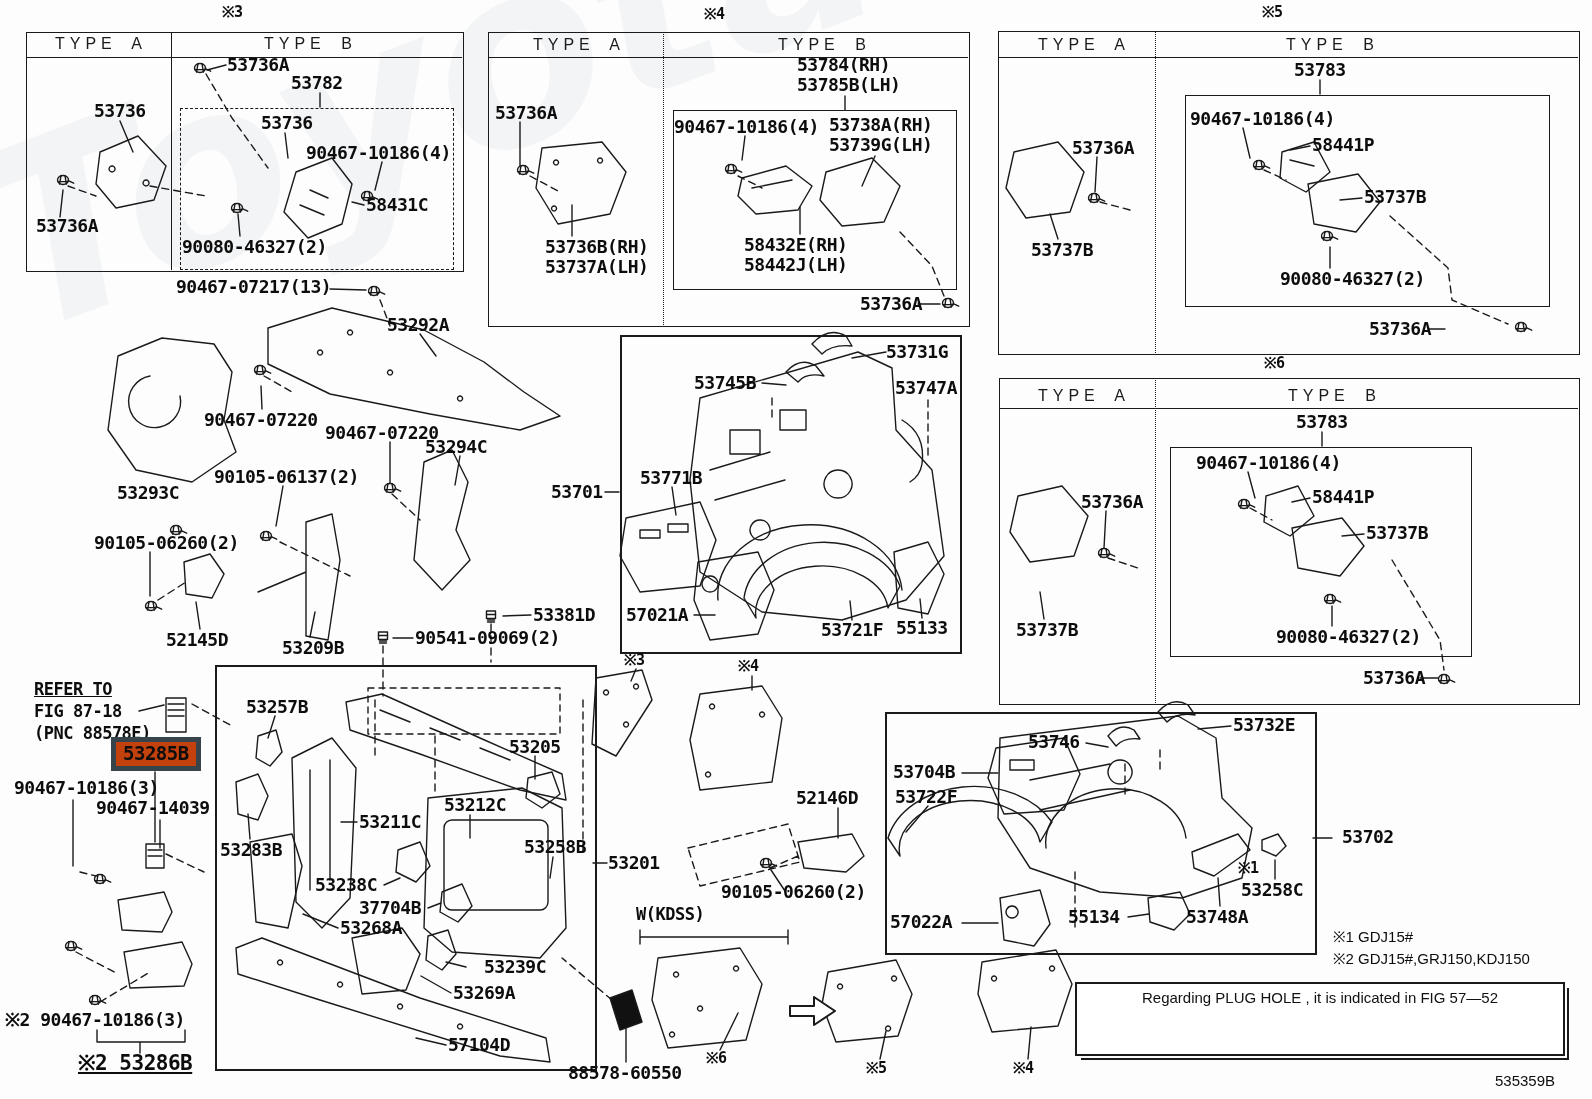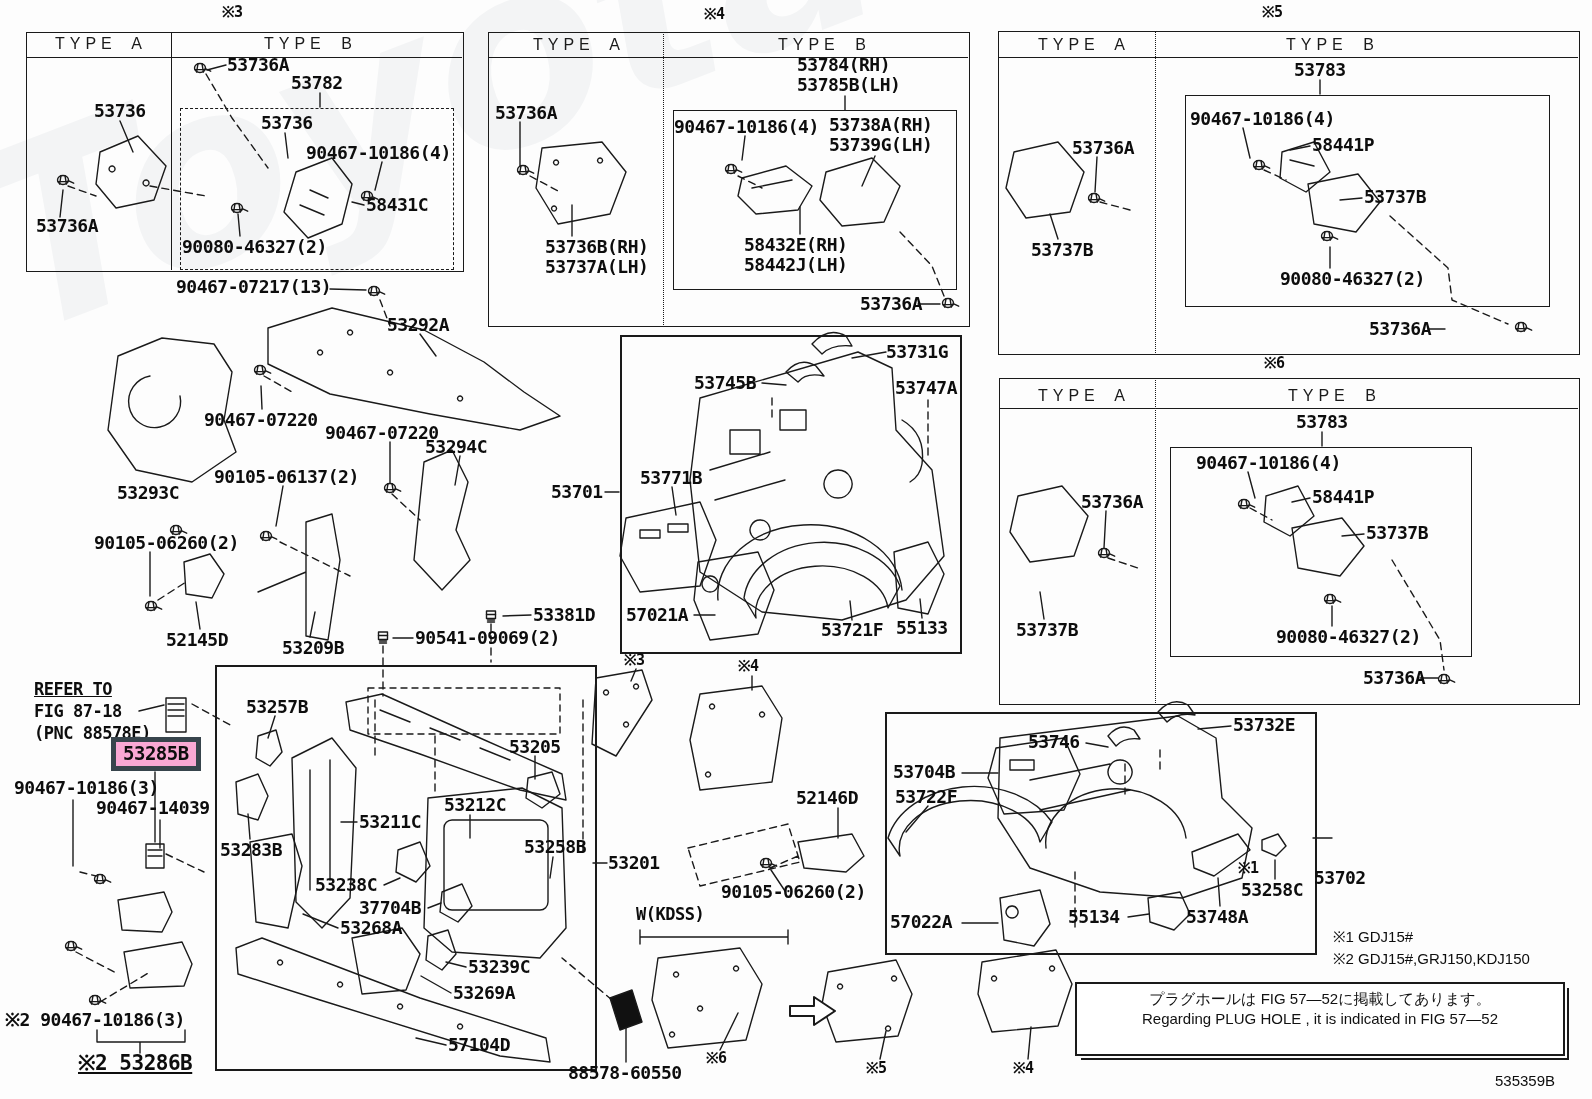--- a/index.html
+++ b/index.html
@@ -18,21 +18,21 @@
   .inner.dot{border-style:dashed;}
   .hdr{position:absolute;z-index:6;font-family:"Liberation Sans",sans-serif;font-size:16px;
        letter-spacing:5px;word-spacing:6px;color:#1a1a1a;white-space:nowrap;}
   #labels{position:absolute;left:0;top:0;width:100%;height:100%;z-index:7;}
   .pl{position:absolute;font:bold 18px/1.05 "DejaVu Sans Mono",monospace;letter-spacing:-0.5px;
       white-space:nowrap;color:#0d0d0d;}
   .pl.sym{font-size:15px;font-weight:bold;}
   .pl.fn{font-family:"Liberation Sans",sans-serif;font-weight:normal;font-size:15px;letter-spacing:0;}
   .pl.s17{font-size:17px;}
   .pl.b21{font-size:21px;}
-  .pl.hl{border:5px solid #37444c;background:#f9a8d4;padding:2px 7px;font-size:19px;z-index:8;}
+  .pl.hl{border:5px solid #37444c;background:#c2410c;padding:2px 7px;font-size:19px;z-index:8;}
   #notebox{position:absolute;left:1075px;top:982px;width:490px;height:74px;border:2px solid #1a1a1a;
            background:#fff;z-index:6;text-align:center;padding-top:4px;box-sizing:border-box;}
   #notebox::after{content:"";position:absolute;left:4px;top:4px;width:100%;height:100%;
            border-right:2px solid #1a1a1a;border-bottom:2px solid #1a1a1a;z-index:-1;}
   #notebox .l1{font:15px/1.4 "Liberation Sans",sans-serif;}
   #notebox .l2{font:15px/1.35 "Liberation Sans",sans-serif;}
   #notebox .l3{font:bold 18px/1.3 "DejaVu Sans Mono",monospace;letter-spacing:-0.5px;}
 </style>
 </head>
 <body>
@@ -207,21 +207,20 @@
   <div class="hdr" style="left:1038px;top:36px;">TYPE A</div>
   <div class="hdr" style="left:1286px;top:36px;">TYPE B</div>
   <div class="hdr" style="left:1038px;top:387px;">TYPE A</div>
   <div class="hdr" style="left:1288px;top:387px;">TYPE B</div>
 
   <div class="box" style="left:620px;top:335px;width:338px;height:315px;border-width:2.5px;"></div>
   <div class="box" style="left:215px;top:665px;width:378px;height:402px;border-width:2.5px;"></div>
   <div class="box" style="left:885px;top:712px;width:428px;height:239px;border-width:2.5px;"></div>
 
   <div id="notebox">
-    <div class="l1">プラグホールは FIG  57—52に掲載してあります。</div>
     <div class="l2">Regarding  PLUG  HOLE , it is indicated in  FIG  57—52</div>
   </div>
 
   <div id="labels">
       <div class="pl sym" style="left: 222px; top: 5px;">※3</div>
       <div class="pl sym" style="left: 704px; top: 7px;">※4</div>
       <div class="pl sym" style="left: 1262px; top: 5px;">※5</div>
       <div class="pl sym" style="left: 1264px; top: 356px;">※6</div>
       <div class="pl" style="left: 227px; top: 56px;">53736A</div>
       <div class="pl" style="left: 291px; top: 74px;">53782</div>
@@ -286,21 +285,21 @@
       <div class="pl" style="left: 96px; top: 799px;">90467-14039</div>
       <div class="pl" style="left: 246px; top: 698px;">53257B</div>
       <div class="pl" style="left: 220px; top: 841px;">53283B</div>
       <div class="pl" style="left: 509px; top: 738px;">53205</div>
       <div class="pl" style="left: 444px; top: 796px;">53212C</div>
       <div class="pl" style="left: 359px; top: 813px;">53211C</div>
       <div class="pl" style="left: 524px; top: 838px;">53258B</div>
       <div class="pl" style="left: 315px; top: 876px;">53238C</div>
       <div class="pl" style="left: 359px; top: 899px;">37704B</div>
       <div class="pl" style="left: 340px; top: 919px;">53268A</div>
-      <div class="pl" style="left: 468px; top: 958px; text-align: right;">53239C</div>
+      <div class="pl" style="left: 484px; top: 958px; text-align: right;">53239C</div>
       <div class="pl" style="left: 453px; top: 984px;">53269A</div>
       <div class="pl" style="left: 448px; top: 1036px;">57104D</div>
       <div class="pl" style="left: 608px; top: 854px;">53201</div>
       <div class="pl" style="left: 5px; top: 1011px;">※2 90467-10186(3)</div>
       <div class="pl b21" style="left: 78px; top: 1052px; text-decoration: underline;">※2 53286B</div>
       <div class="pl sym" style="left: 624px; top: 653px;">※3</div>
       <div class="pl sym" style="left: 738px; top: 659px;">※4</div>
       <div class="pl" style="left: 796px; top: 789px;">52146D</div>
       <div class="pl" style="left: 721px; top: 883px;">90105-06260(2)</div>
       <div class="pl s17" style="left: 636px; top: 906px;">W(KDSS)</div>
@@ -310,18 +309,18 @@
       <div class="pl sym" style="left: 1013px; top: 1061px;">※4</div>
       <div class="pl" style="left: 1233px; top: 716px;">53732E</div>
       <div class="pl" style="left: 1028px; top: 733px;">53746</div>
       <div class="pl" style="left: 893px; top: 763px;">53704B</div>
       <div class="pl" style="left: 895px; top: 788px;">53722F</div>
       <div class="pl" style="left: 890px; top: 913px;">57022A</div>
       <div class="pl" style="left: 1068px; top: 908px;">55134</div>
       <div class="pl" style="left: 1186px; top: 908px;">53748A</div>
       <div class="pl sym" style="left: 1238px; top: 861px;">※1</div>
       <div class="pl" style="left: 1241px; top: 881px; text-align: center;">53258C</div>
-      <div class="pl" style="left: 1314px; top: 828px; margin-top: 41px;">53702</div>
+      <div class="pl" style="left: 1342px; top: 828px;">53702</div>
       <div class="pl fn" style="left: 1333px; top: 929px;">※1 GDJ15#</div>
       <div class="pl fn" style="left: 1333px; top: 951px;">※2 GDJ15#,GRJ150,KDJ150</div>
       <div class="pl fn" style="left: 1495px; top: 1073px;">535359B</div>
     </div>
 </div>
 
 </body></html>

